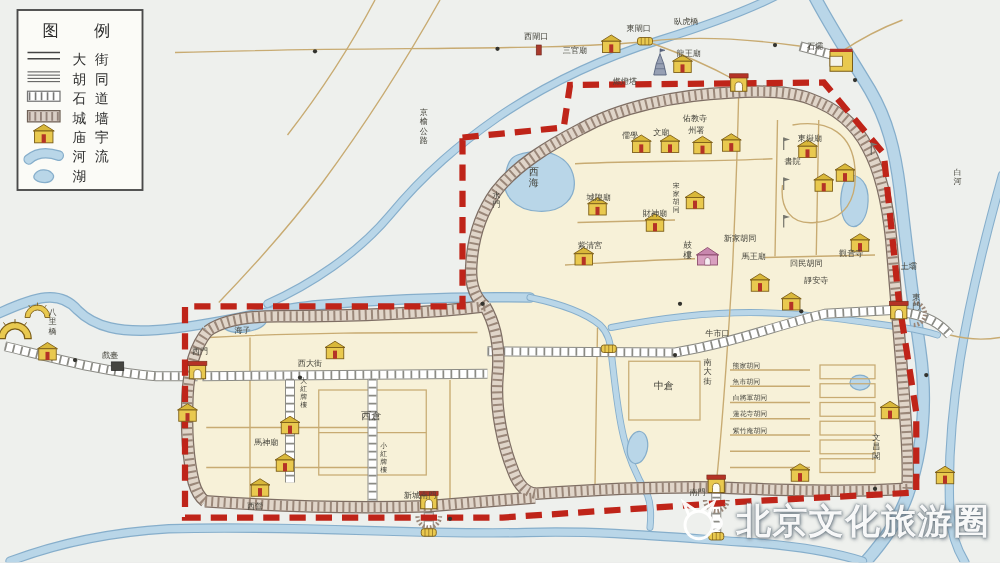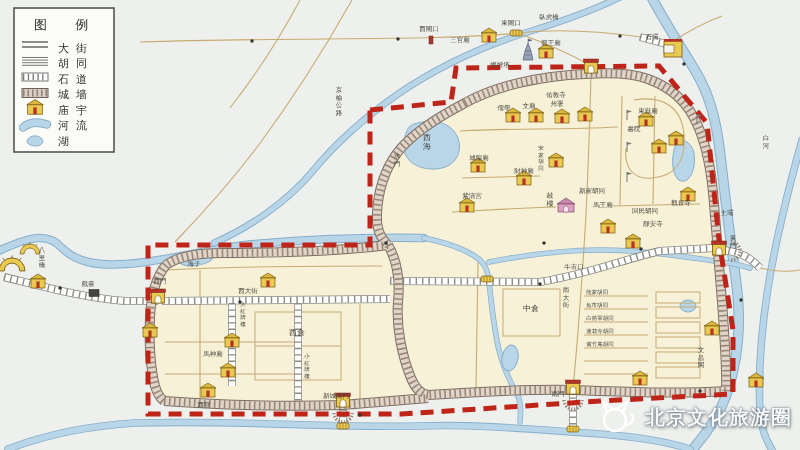--- a/index.html
+++ b/index.html
@@ -17,21 +17,21 @@
   .wall-under{stroke:#7e6e64;stroke-width:10;fill:none;stroke-linejoin:round;}
   .wall-base{stroke:#e0d5c9;stroke-width:8;fill:none;stroke-linejoin:round;}
   .wall-hatch{stroke:#9a8779;stroke-width:8;fill:none;stroke-dasharray:1.6 3.4;stroke-linejoin:round;}
   .sr-under{stroke:#8b8b85;stroke-width:8;fill:none;}
   .sr-base{stroke:#ffffff;stroke-width:6.4;fill:none;}
   .sr-rung{stroke:#8b8b85;stroke-width:6.4;fill:none;stroke-dasharray:1.4 5;}
   #legend-box rect.frame{fill:#fbfbf7;stroke:#4a4a4a;stroke-width:1.5;}
   .legend-title{font-size:13px;letter-spacing:12px;fill:#2e2e2e;}
   .legend-label{font-size:11px;letter-spacing:7px;fill:#2e2e2e;}
   #watermark{position:absolute;right:8px;bottom:14px;display:flex;align-items:center;gap:6px;pointer-events:none;}
-  #watermark .wm-text{font-size:20px;font-weight:700;letter-spacing:1px;color:rgba(255,255,255,.95);
+  #watermark .wm-text{font-size:28px;font-weight:700;letter-spacing:1px;color:rgba(255,255,255,.95);
      text-shadow:0 0 3px rgba(100,115,125,.95),0 0 1px rgba(80,95,105,1),1px 2px 3px rgba(120,130,140,.6);}
 </style>
 </head>
 <body>
 
 <div id="stage">
 <svg id="map" viewBox="0 0 800 450" width="800" height="450" xmlns="http://www.w3.org/2000/svg">
   <defs>
     <g id="sym-temple">
       <path d="M-8,-4 L0,-9 L8,-4 Z" fill="#d9b83a" stroke="#7a5c16" stroke-width="0.7"></path>

